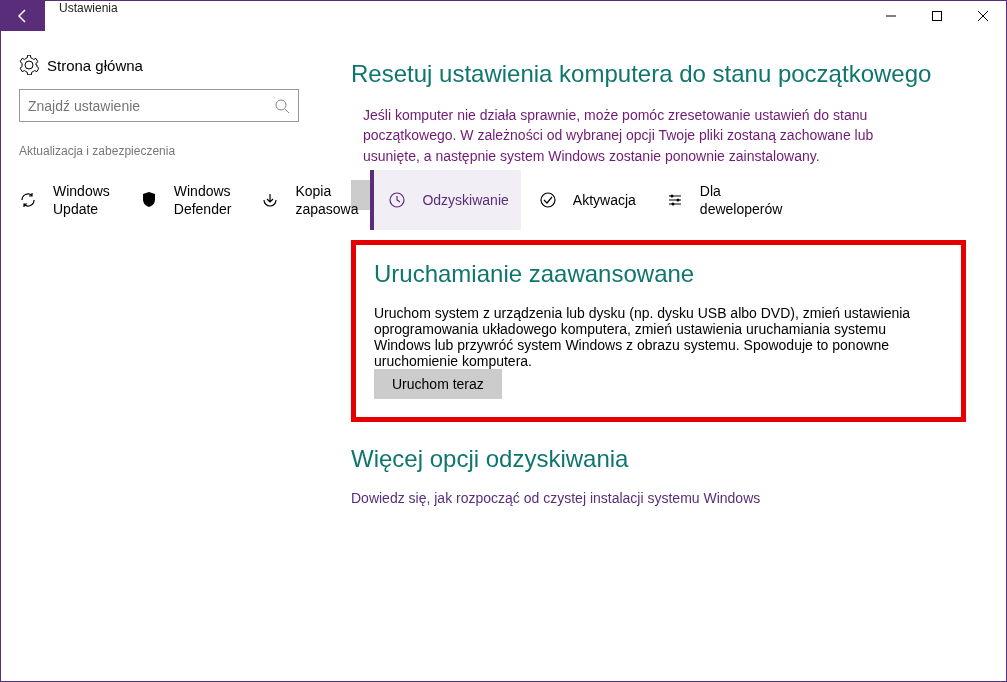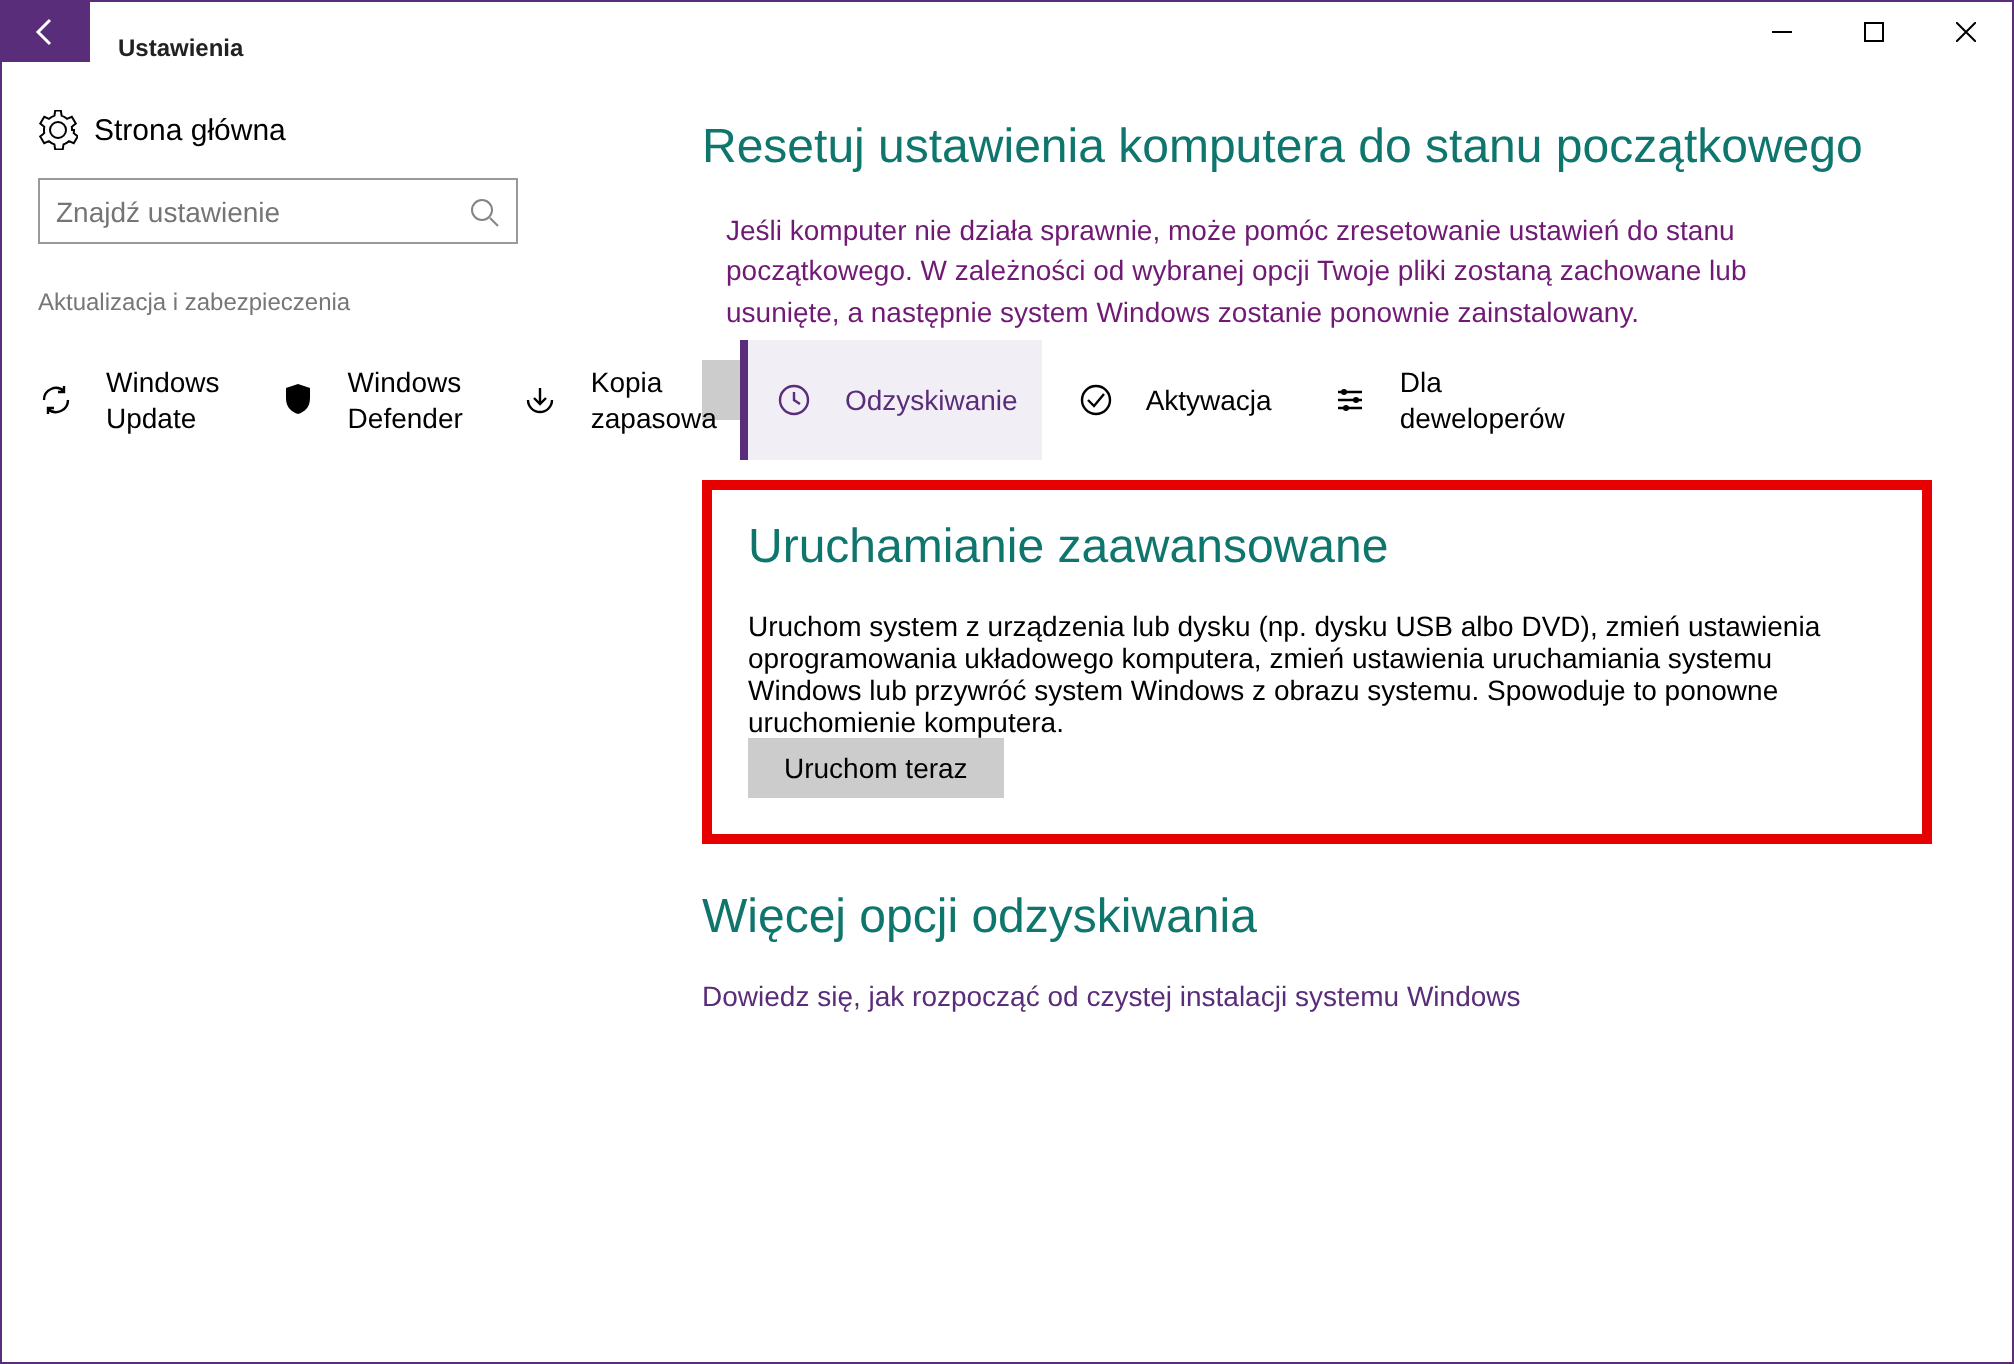--- a/index.html
+++ b/index.html
@@ -10,23 +10,22 @@
     background: #fff;
     width: 1007px;
     height: 682px;
     overflow: hidden;
     border: 1px solid #5a2d7a;
     position: relative;
   }
   .titlebar {
     height: 30px;
     display: flex;
-    align-items: flex-end;
+    align-items: flex-start;
     background: #fff;
-    font-weight: bold;
   }
   .back-btn {
     width: 44px;
     height: 30px;
     background: #5a2d7a;
     display: flex;
     align-items: center;
     justify-content: center;
     color: #fff;
   }
@@ -65,21 +64,21 @@
     display: flex;
     align-items: center;
     gap: 8px;
     padding: 6px 0 14px 0;
     text-align: center;
   }
   .home-row .gear { width: 20px; height: 20px; }
   .home-row .label { font-size: 15px; }
 
   .search-box {
-    width: 240px;
+    width: 280px;
     height: 33px;
     border: 1px solid #999;
     display: flex;
     align-items: center;
     padding: 0 8px;
     margin-bottom: 22px;
   }
   .search-box input {
     border: none;
     outline: none;

